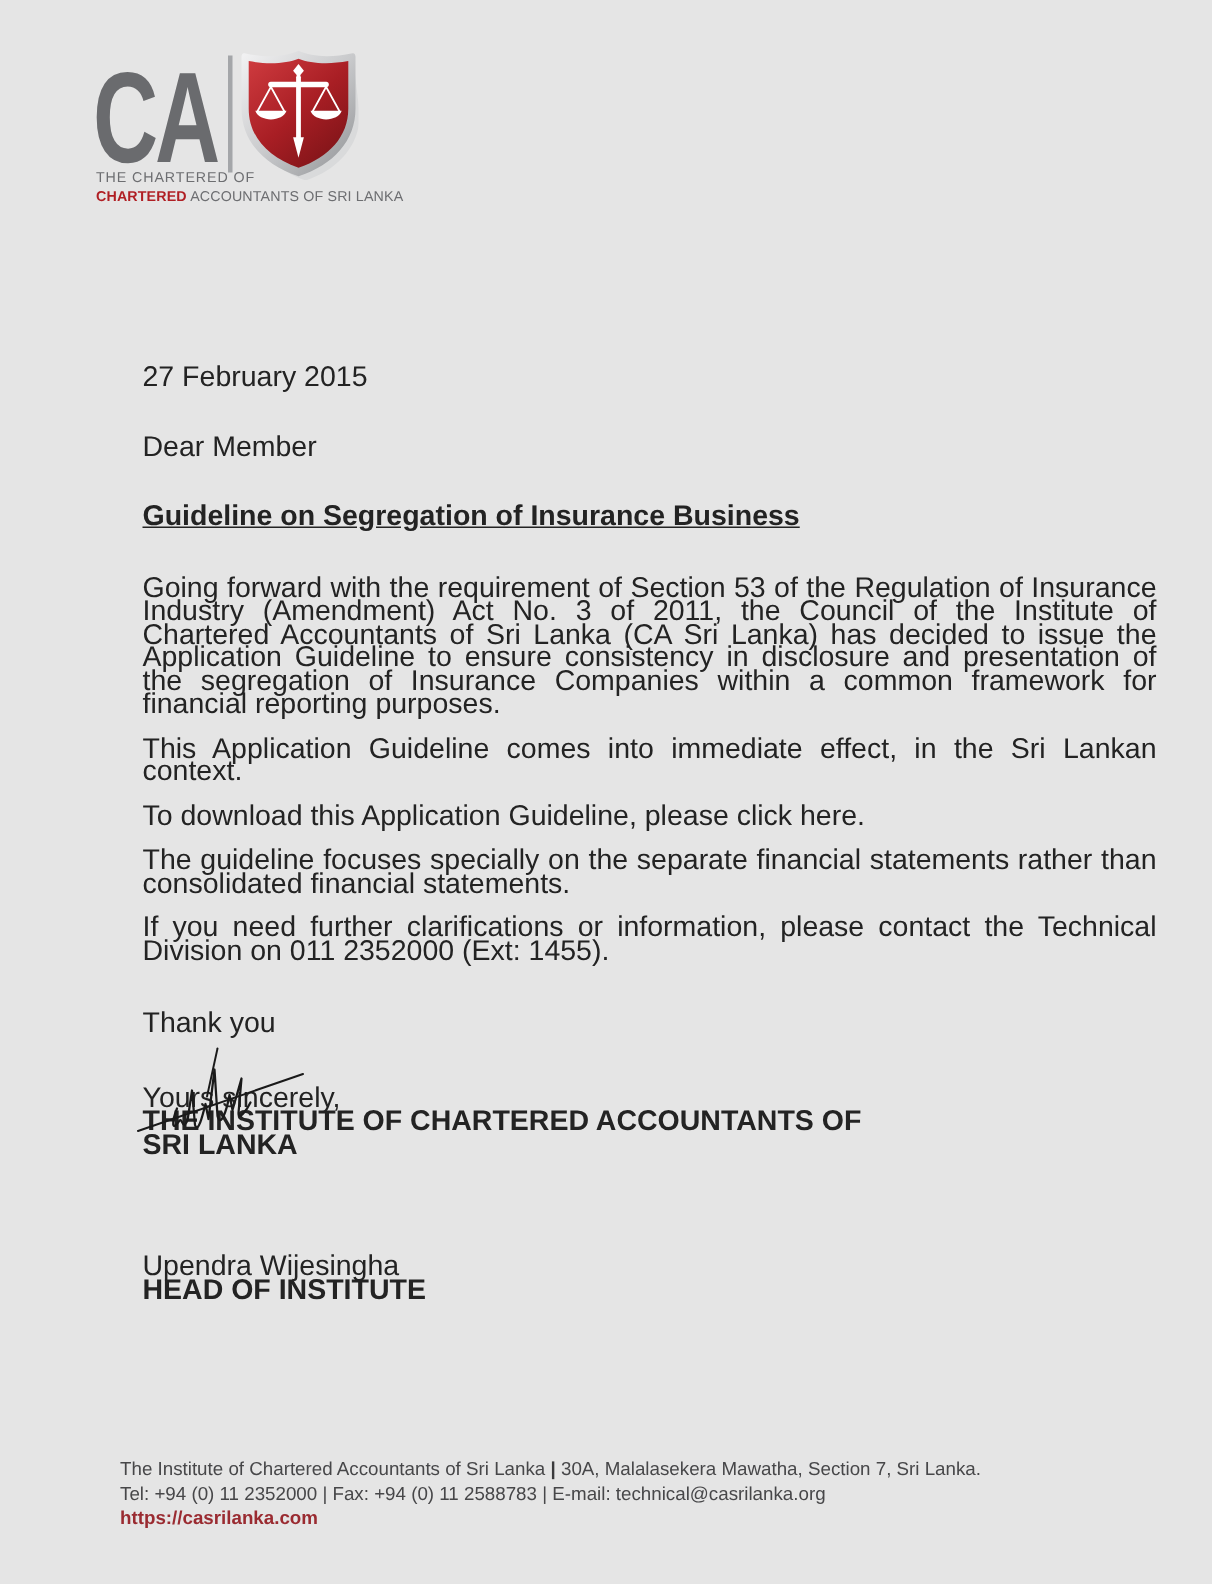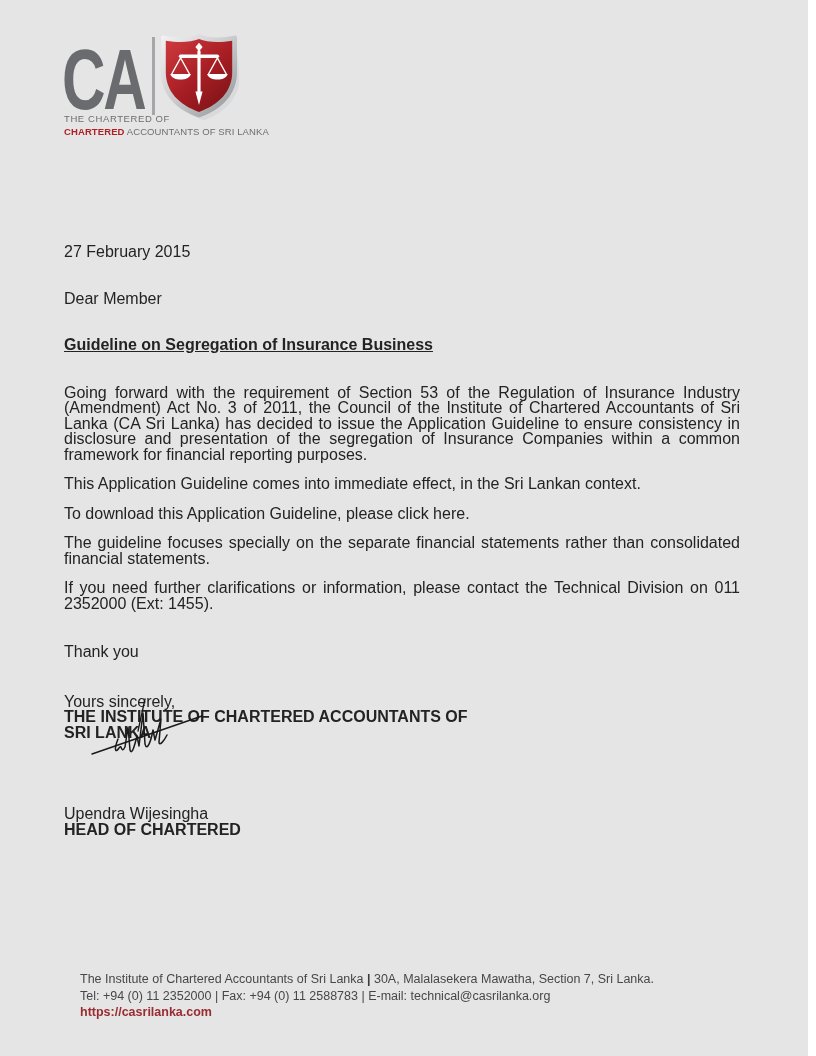--- a/index.html
+++ b/index.html
@@ -28,22 +28,22 @@
     font-size:9.5px;letter-spacing:.6px;color:#6d6e71;white-space:nowrap;
   }
   .logo-line2{
     position:absolute;left:2px;top:95px;
     font-size:9.5px;letter-spacing:.1px;color:#6d6e71;white-space:nowrap;
   }
   .logo-line2 b{color:#b01f24;font-weight:700;}
 
   
   .content{
-    position:absolute;left:64px;top:244px;width:676px;
-    font-size:16px;line-height:15.5px;color:#232323;
+    position:absolute;left:95px;top:244px;width:676px;
+    font-size:19px;line-height:15.5px;color:#232323;
   }
   .content p{margin:0;}
   .salutation{margin-top:31px !important;}
   .subject{
     margin-top:31px !important;
     font-weight:700;text-decoration:underline;
   }
   .para-first{margin-top:32px !important;text-align:justify;}
   .para{margin-top:14px !important;text-align:justify;}
   .thanks{margin-top:33px !important;}
@@ -121,21 +121,21 @@
     <p class="thanks">Thank you</p>
 
     <div class="closing-block">
       <p>Yours sincerely,</p>
       <p class="org-line">THE INSTITUTE OF CHARTERED ACCOUNTANTS OF</p>
       <p class="org-line">SRI LANKA</p>
     </div>
 
     <div class="signatory-block">
       <p>Upendra Wijesingha</p>
-      <p class="signatory-title">HEAD OF CHARTERED</p>
+      <p class="signatory-title">HEAD OF INSTITUTE</p>
     </div>
   </div>
 
   <svg class="signature" viewBox="0 0 122 62">
     <g stroke="#1a1a1a" fill="none" stroke-linecap="round" stroke-linejoin="round">
       <path d="M4 57 L114 19" stroke-width="1.4"></path>
       <path d="M57 2 L50 34" stroke-width="1.3"></path>
       <path d="M30 42 C26 52 27 57 31 51 C34 46 33 58 37 50 L40 30 L42 53 C44 59 47 47 49 39 L51 49 L55 16 L57 47 C59 55 63 44 65 33 L67 43 L73 22 L71 45 C71 50 76 44 79 38" stroke-width="1.5"></path>
     </g>
   </svg>

